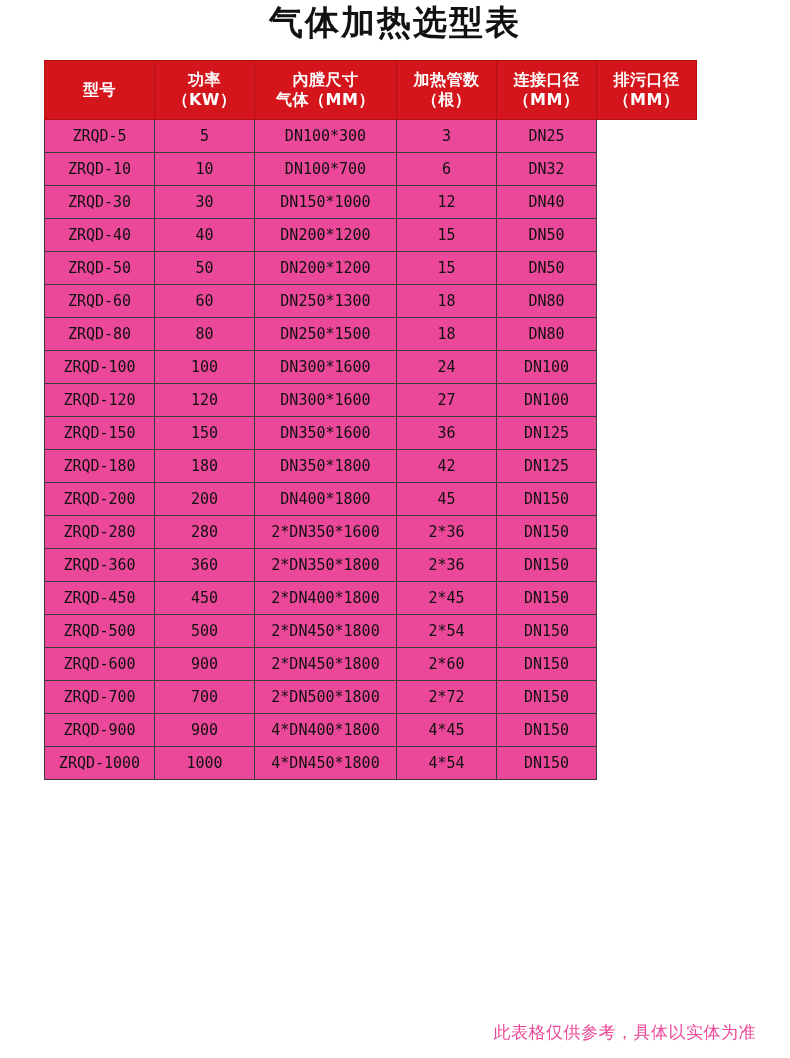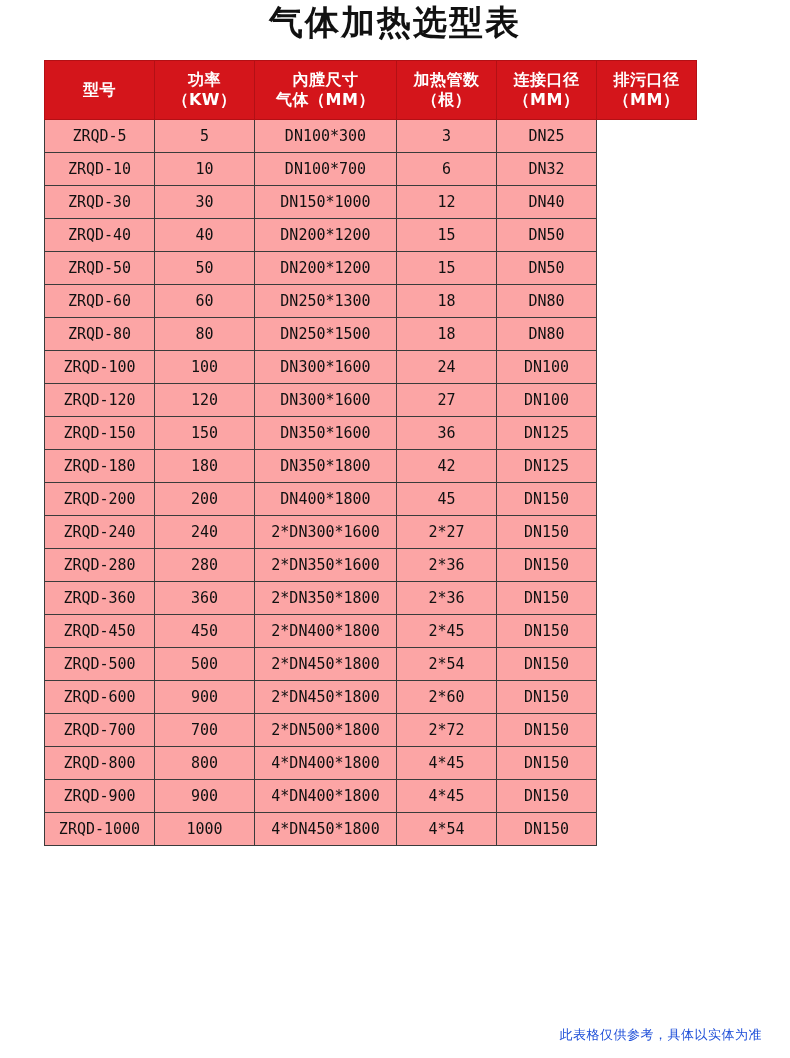--- a/index.html
+++ b/index.html
@@ -31,21 +31,21 @@
     font-family: "DejaVu Sans", "Liberation Sans", sans-serif;
   }
   .table-wrap {
     width: 586px;
     margin: 0 auto 0 44px;
   }
   table.spec {
     border-collapse: collapse;
     table-layout: fixed;
     width: 586px;
-    background: #fca5a5;
+    background: #ec4899;
   }
   table.spec col.c0 { width: 110px; }
   table.spec col.c1 { width: 100px; }
   table.spec col.c2 { width: 142px; }
   table.spec col.c3 { width: 100px; }
   table.spec col.c4 { width: 100px; }
   table.spec col.c5 { width: 100px; }
 
   table.spec thead th {
     background: #d4151b;
@@ -78,24 +78,24 @@
     letter-spacing: 0px;
     margin-top: 40px;
   }
   
   table.spec tbody td.blank {
     border: none;
     background: #ffffff;
   }
   .footnote {
     position: absolute;
-    right: 28px;
+    right: 34px;
     bottom: 14px;
-    font-size: 13px;
-    color: #1d4ed8;
+    font-size: 17px;
+    color: #ec4899;
     font-family: "DejaVu Sans", "Liberation Sans", sans-serif;
     letter-spacing: 0.5px;
   }
 </style>
 </head>
 <body>
 
 <div class="page">
 
   <div class="title">气体加热选型表</div>
@@ -228,28 +228,20 @@
           </tr>
           <tr>
             <td class="model ">ZRQD-200</td>
             <td class="">200</td>
             <td class="">DN400*1800</td>
             <td class="">45</td>
             <td class="">DN150</td>
             <td class="blank"></td>
           </tr>
           <tr>
-            <td class="model ">ZRQD-240</td>
-            <td class="">240</td>
-            <td class="">2*DN300*1600</td>
-            <td class="">2*27</td>
-            <td class="">DN150</td>
-            <td class="blank"></td>
-          </tr>
-          <tr>
             <td class="model ">ZRQD-280</td>
             <td class="">280</td>
             <td class="">2*DN350*1600</td>
             <td class="">2*36</td>
             <td class="">DN150</td>
             <td class="blank"></td>
           </tr>
           <tr>
             <td class="model ">ZRQD-360</td>
             <td class="">360</td>
@@ -284,28 +276,20 @@
           </tr>
           <tr>
             <td class="model ">ZRQD-700</td>
             <td class="">700</td>
             <td class="">2*DN500*1800</td>
             <td class="">2*72</td>
             <td class="">DN150</td>
             <td class="blank"></td>
           </tr>
           <tr>
-            <td class="model ">ZRQD-800</td>
-            <td class="">800</td>
-            <td class="">4*DN400*1800</td>
-            <td class="">4*45</td>
-            <td class="">DN150</td>
-            <td class="blank"></td>
-          </tr>
-          <tr>
             <td class="model ">ZRQD-900</td>
             <td class="">900</td>
             <td class="">4*DN400*1800</td>
             <td class="">4*45</td>
             <td class="">DN150</td>
             <td class="blank"></td>
           </tr>
           <tr>
             <td class="model ">ZRQD-1000</td>
             <td class="">1000</td>

